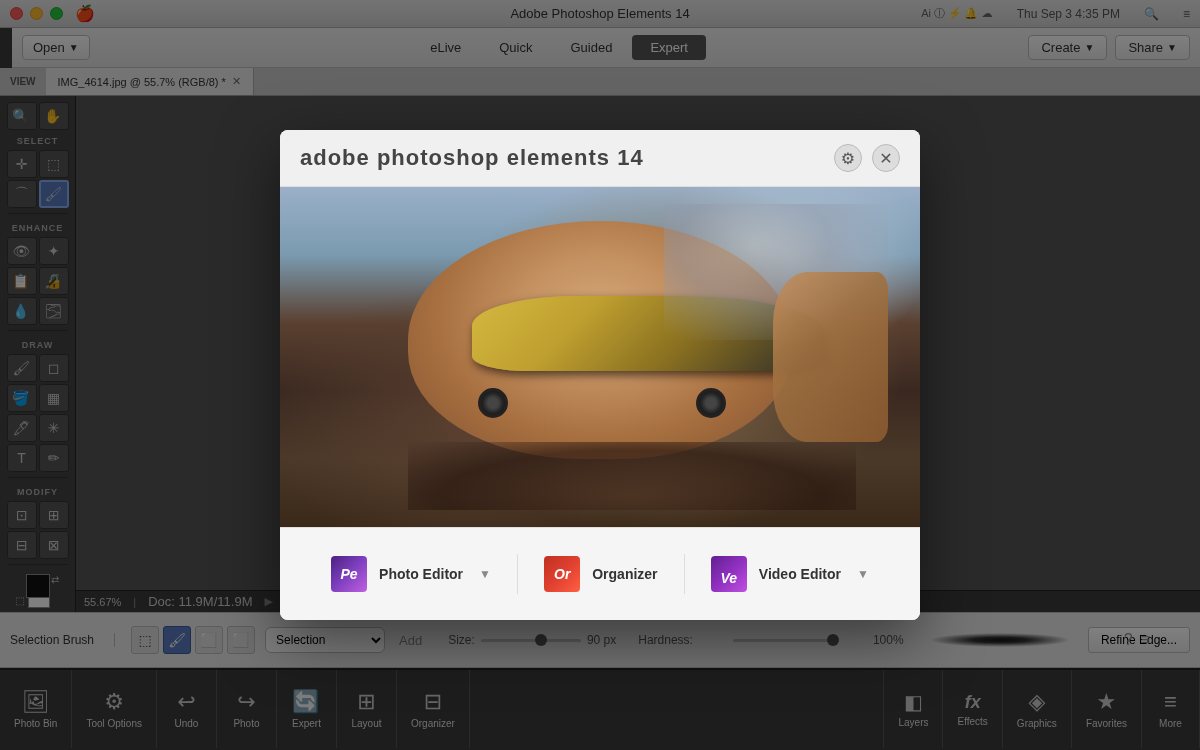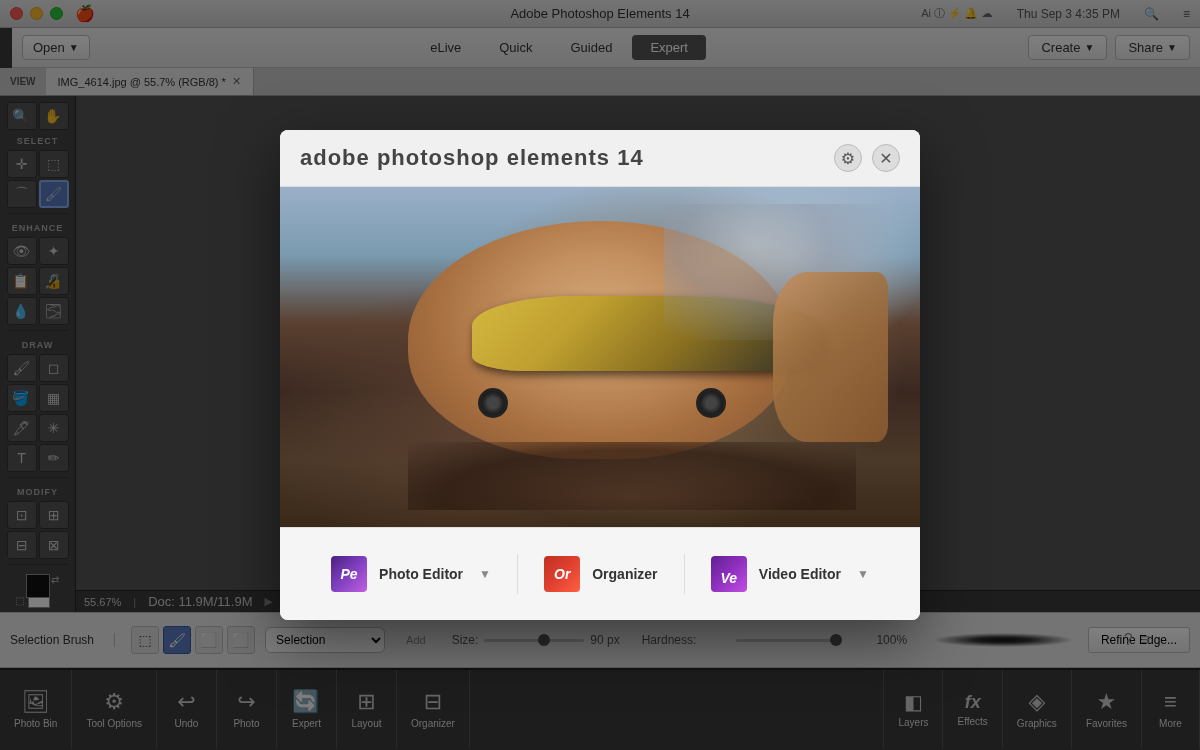--- a/index.html
+++ b/index.html
@@ -725,21 +725,21 @@
     <div class="tool-icon-btn active">🖌</div>
     <div class="tool-icon-btn">⬜</div>
     <div class="tool-icon-btn">⬜</div>
   </div>
 
   <select class="tool-select">
     <option>Selection</option>
     <option>Mask</option>
   </select>
 
-  <span style="font-size:11px; color:#888; margin-left:11px;">Add</span>
+  <span style="font-size:13px; color:#888; margin-left:4px;">Add</span>
 
   <div class="slider-container" style="margin-left:16px;text-align:right;">
     <span class="tool-label">Size:</span>
     <div class="slider">
       <div class="slider-thumb" style="left:60%;"></div>
     </div>
     <span class="tool-label">90 px</span>
   </div>
 
   <div class="slider-container" style="margin-left:12px;gap:40px;">

